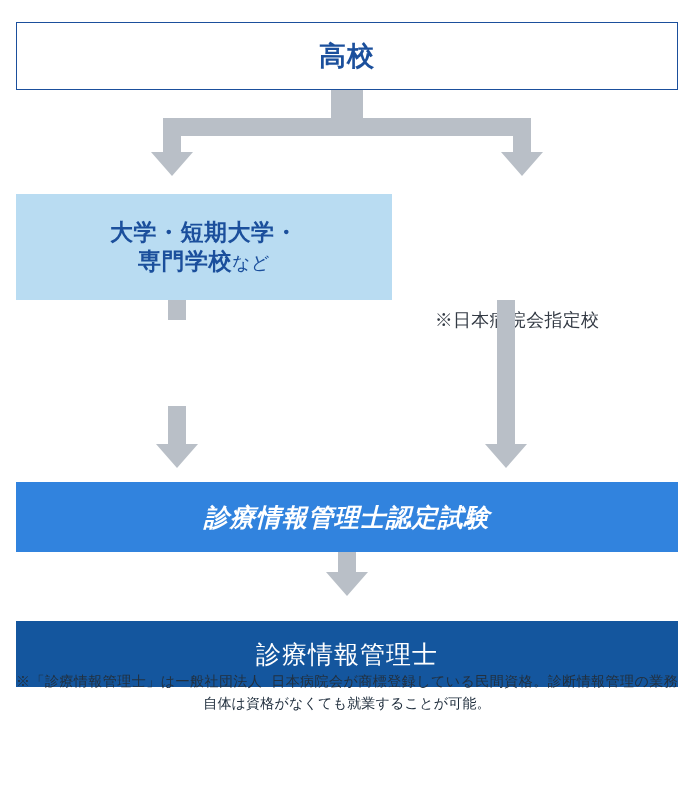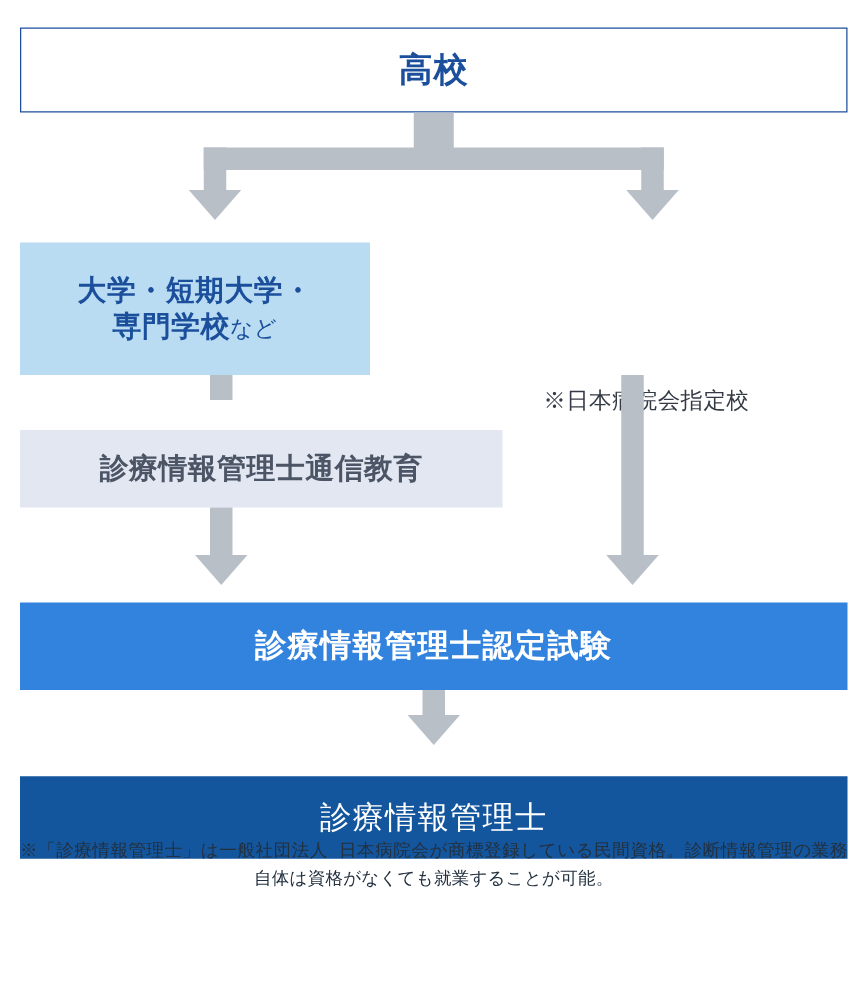--- a/index.html
+++ b/index.html
@@ -47,21 +47,21 @@
   .box-lightblue {
     background: #b9dcf2;
     color: #1b4f9c;
     font-size: 23px;
     font-weight: bold;
     letter-spacing: 0.5px;
   }
   .box-univ-left {
     left: 16px;
     top: 194px;
-    width: 280px;
+    width: 376px;
     height: 106px;
     padding: 4px 8px;
   }
   .box-univ-right {
     left: 356px;
     top: 194px;
     width: 322px;
     height: 106px;
     padding: 0 8px;
   }
@@ -85,20 +85,21 @@
   .box-exam {
     left: 16px;
     top: 482px;
     width: 662px;
     height: 70px;
     background: #3183de;
     color: #ffffff;
     font-size: 25px;
     font-weight: bold;
     letter-spacing: 1px;
+    font-style: italic;
   }
 
   .box-qualification {
     left: 16px;
     top: 621px;
     width: 662px;
     height: 66px;
     background: #14569e;
     color: #ffffff;
     font-size: 25px;
@@ -195,23 +196,20 @@
       <span style="white-space:pre-line;">大学・短期大学・
 専門学校</span><span class="small-suffix">など</span>
     </span>
   </div>
 
 
   <div class="note-designated">※日本病院会指定校</div>
 
   <div class="conn c-l2-stem"></div>
 
-  <div class="box box-correspondence">
-    <span>診療情報管理士通信教育</span>
-  </div>
 
   <div class="conn c-l3-stem"></div>
   <div class="arrow-head arrow-down a-l3-head"></div>
 
   <div class="conn c-r2-stem"></div>
   <div class="arrow-head arrow-down a-r2-head"></div>
 
   <div class="box box-exam">
     <span>診療情報管理士認定試験</span>
   </div>

